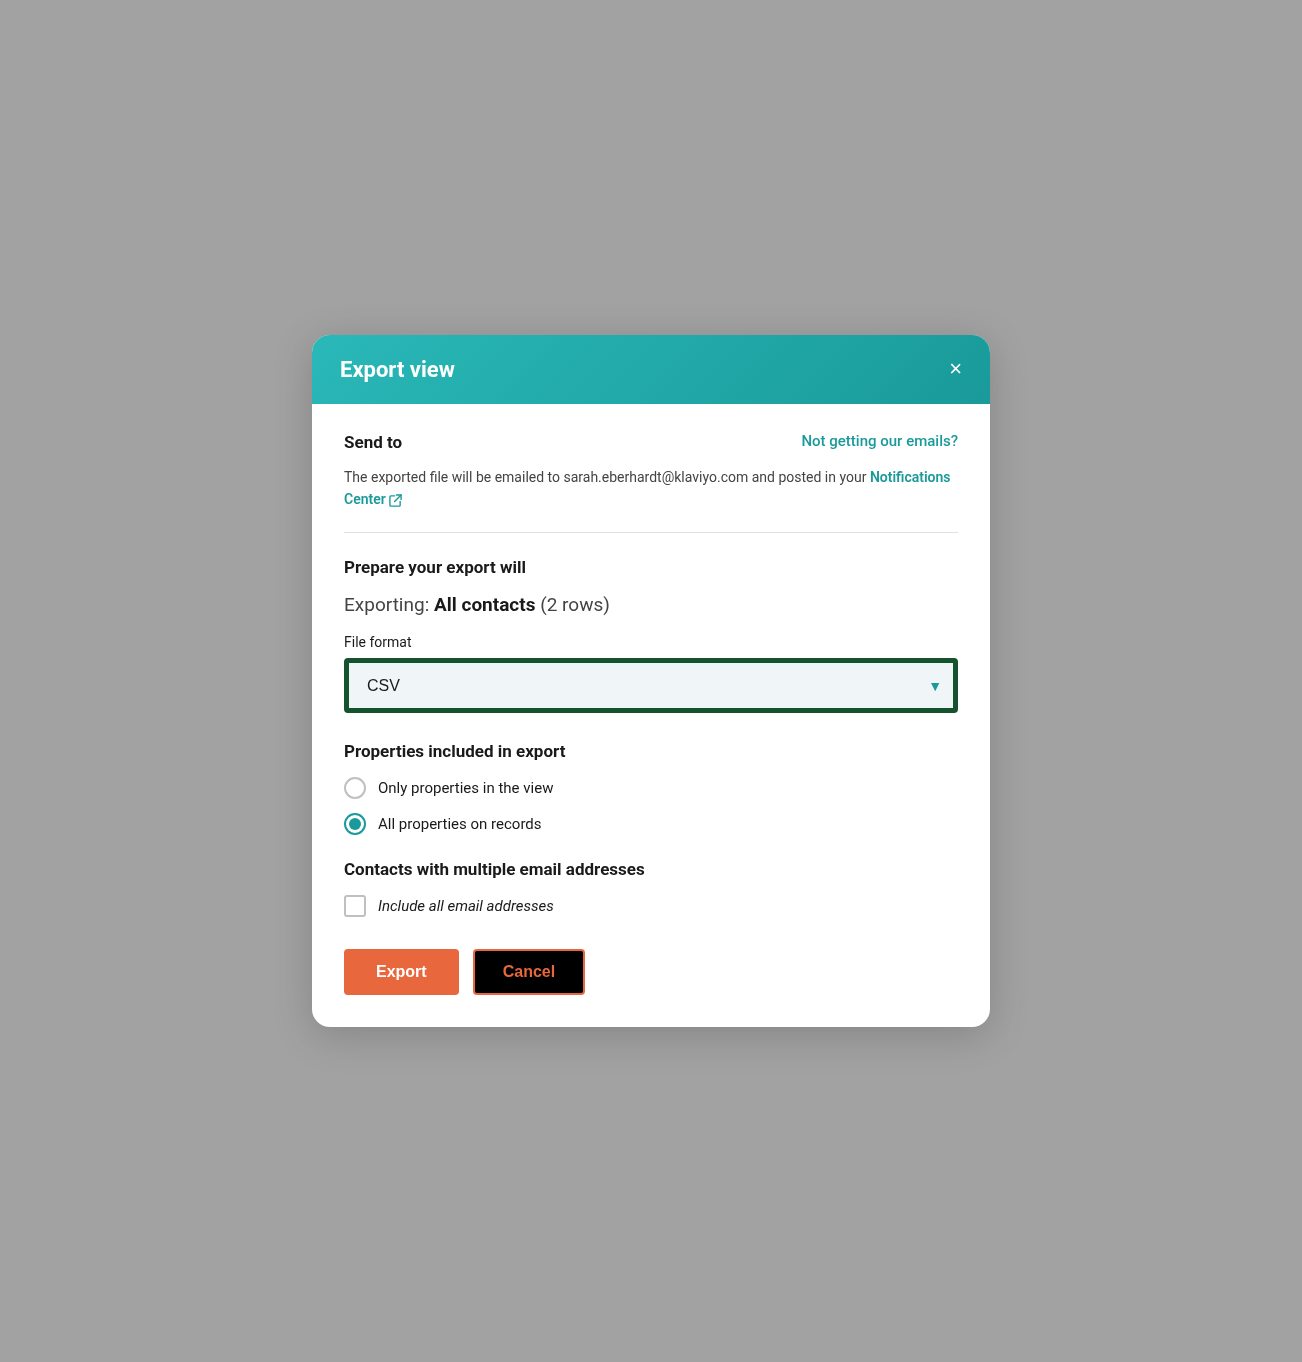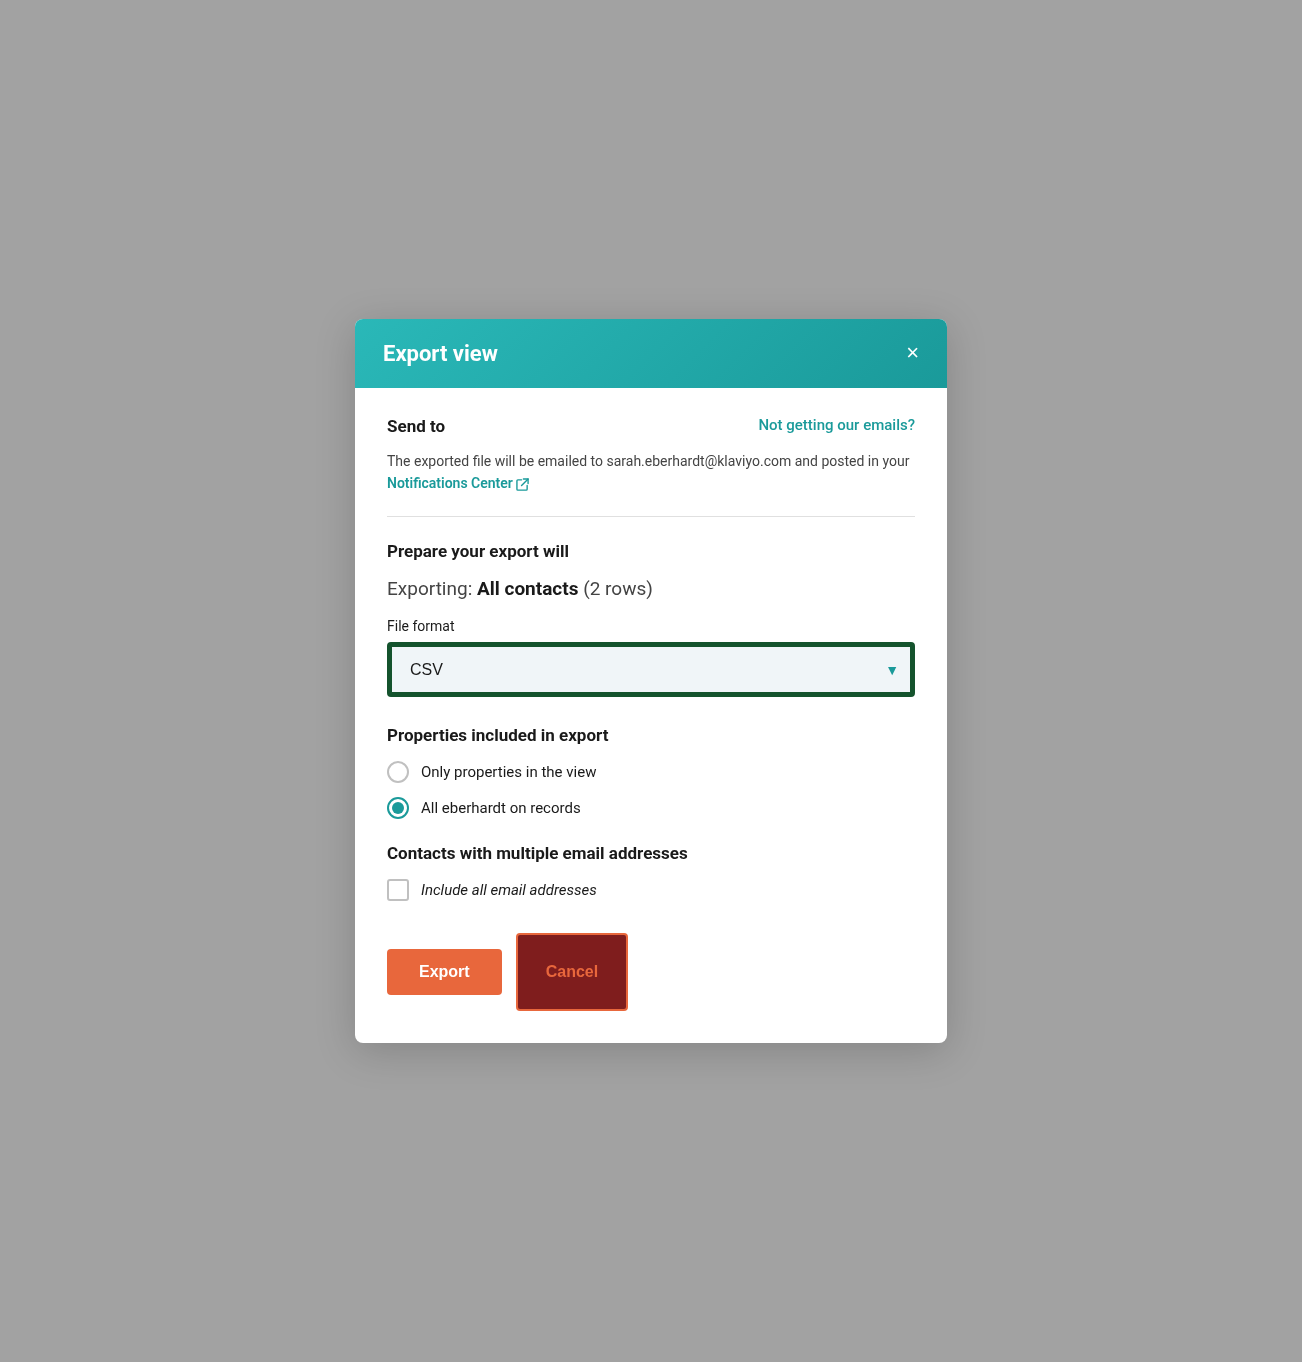--- a/index.html
+++ b/index.html
@@ -21,23 +21,23 @@
       display: flex;
       align-items: center;
       justify-content: center;
       width: 1302px;
       min-height: 1362px;
       background: rgba(0,0,0,0.3);
     }
 
     .modal {
       background: #ffffff;
-      border-radius: 8px;
+      border-radius: 18px;
       overflow: hidden;
-      width: 592px;
+      width: 678px;
       box-shadow: 0 8px 40px rgba(0,0,0,0.18);
     }
 
     .modal-header {
       background: linear-gradient(135deg, #2ab8b8 0%, #1a9a9a 100%);
       padding: 22px 28px;
       display: flex;
       align-items: center;
       justify-content: space-between;
     }
@@ -254,25 +254,25 @@
       color: white;
       border: none;
       border-radius: 4px;
       padding: 14px 32px;
       font-size: 16px;
       font-weight: 600;
       cursor: pointer;
     }
 
     .cancel-btn {
-      background: #7f1d1d;
+      background: #000000;
       color: #e8673c;
       border: 2px solid #e8673c;
       border-radius: 4px;
-      padding: 28px 28px;
+      padding: 12px 28px;
       font-size: 16px;
       font-weight: 600;
       cursor: pointer;
     }
   </style>
 </head>
 <body>
 
 <div class="modal-overlay">
   <div class="modal">
@@ -319,21 +319,21 @@
 
       <div class="properties-section">
         <div class="section-title">Properties included in export</div>
         <div class="radio-group">
           <label class="radio-option">
             <div class="radio-input"></div>
             <span class="radio-label">Only properties in the view</span>
           </label>
           <label class="radio-option">
             <div class="radio-input checked"></div>
-            <span class="radio-label">All eberhardt on records</span>
+            <span class="radio-label">All properties on records</span>
           </label>
         </div>
       </div>
 
       <div class="multiple-emails-section">
         <div class="section-title">Contacts with multiple email addresses</div>
         <label class="checkbox-option">
           <div class="checkbox-input"></div>
           <span class="checkbox-label">Include all email addresses</span>
         </label>

